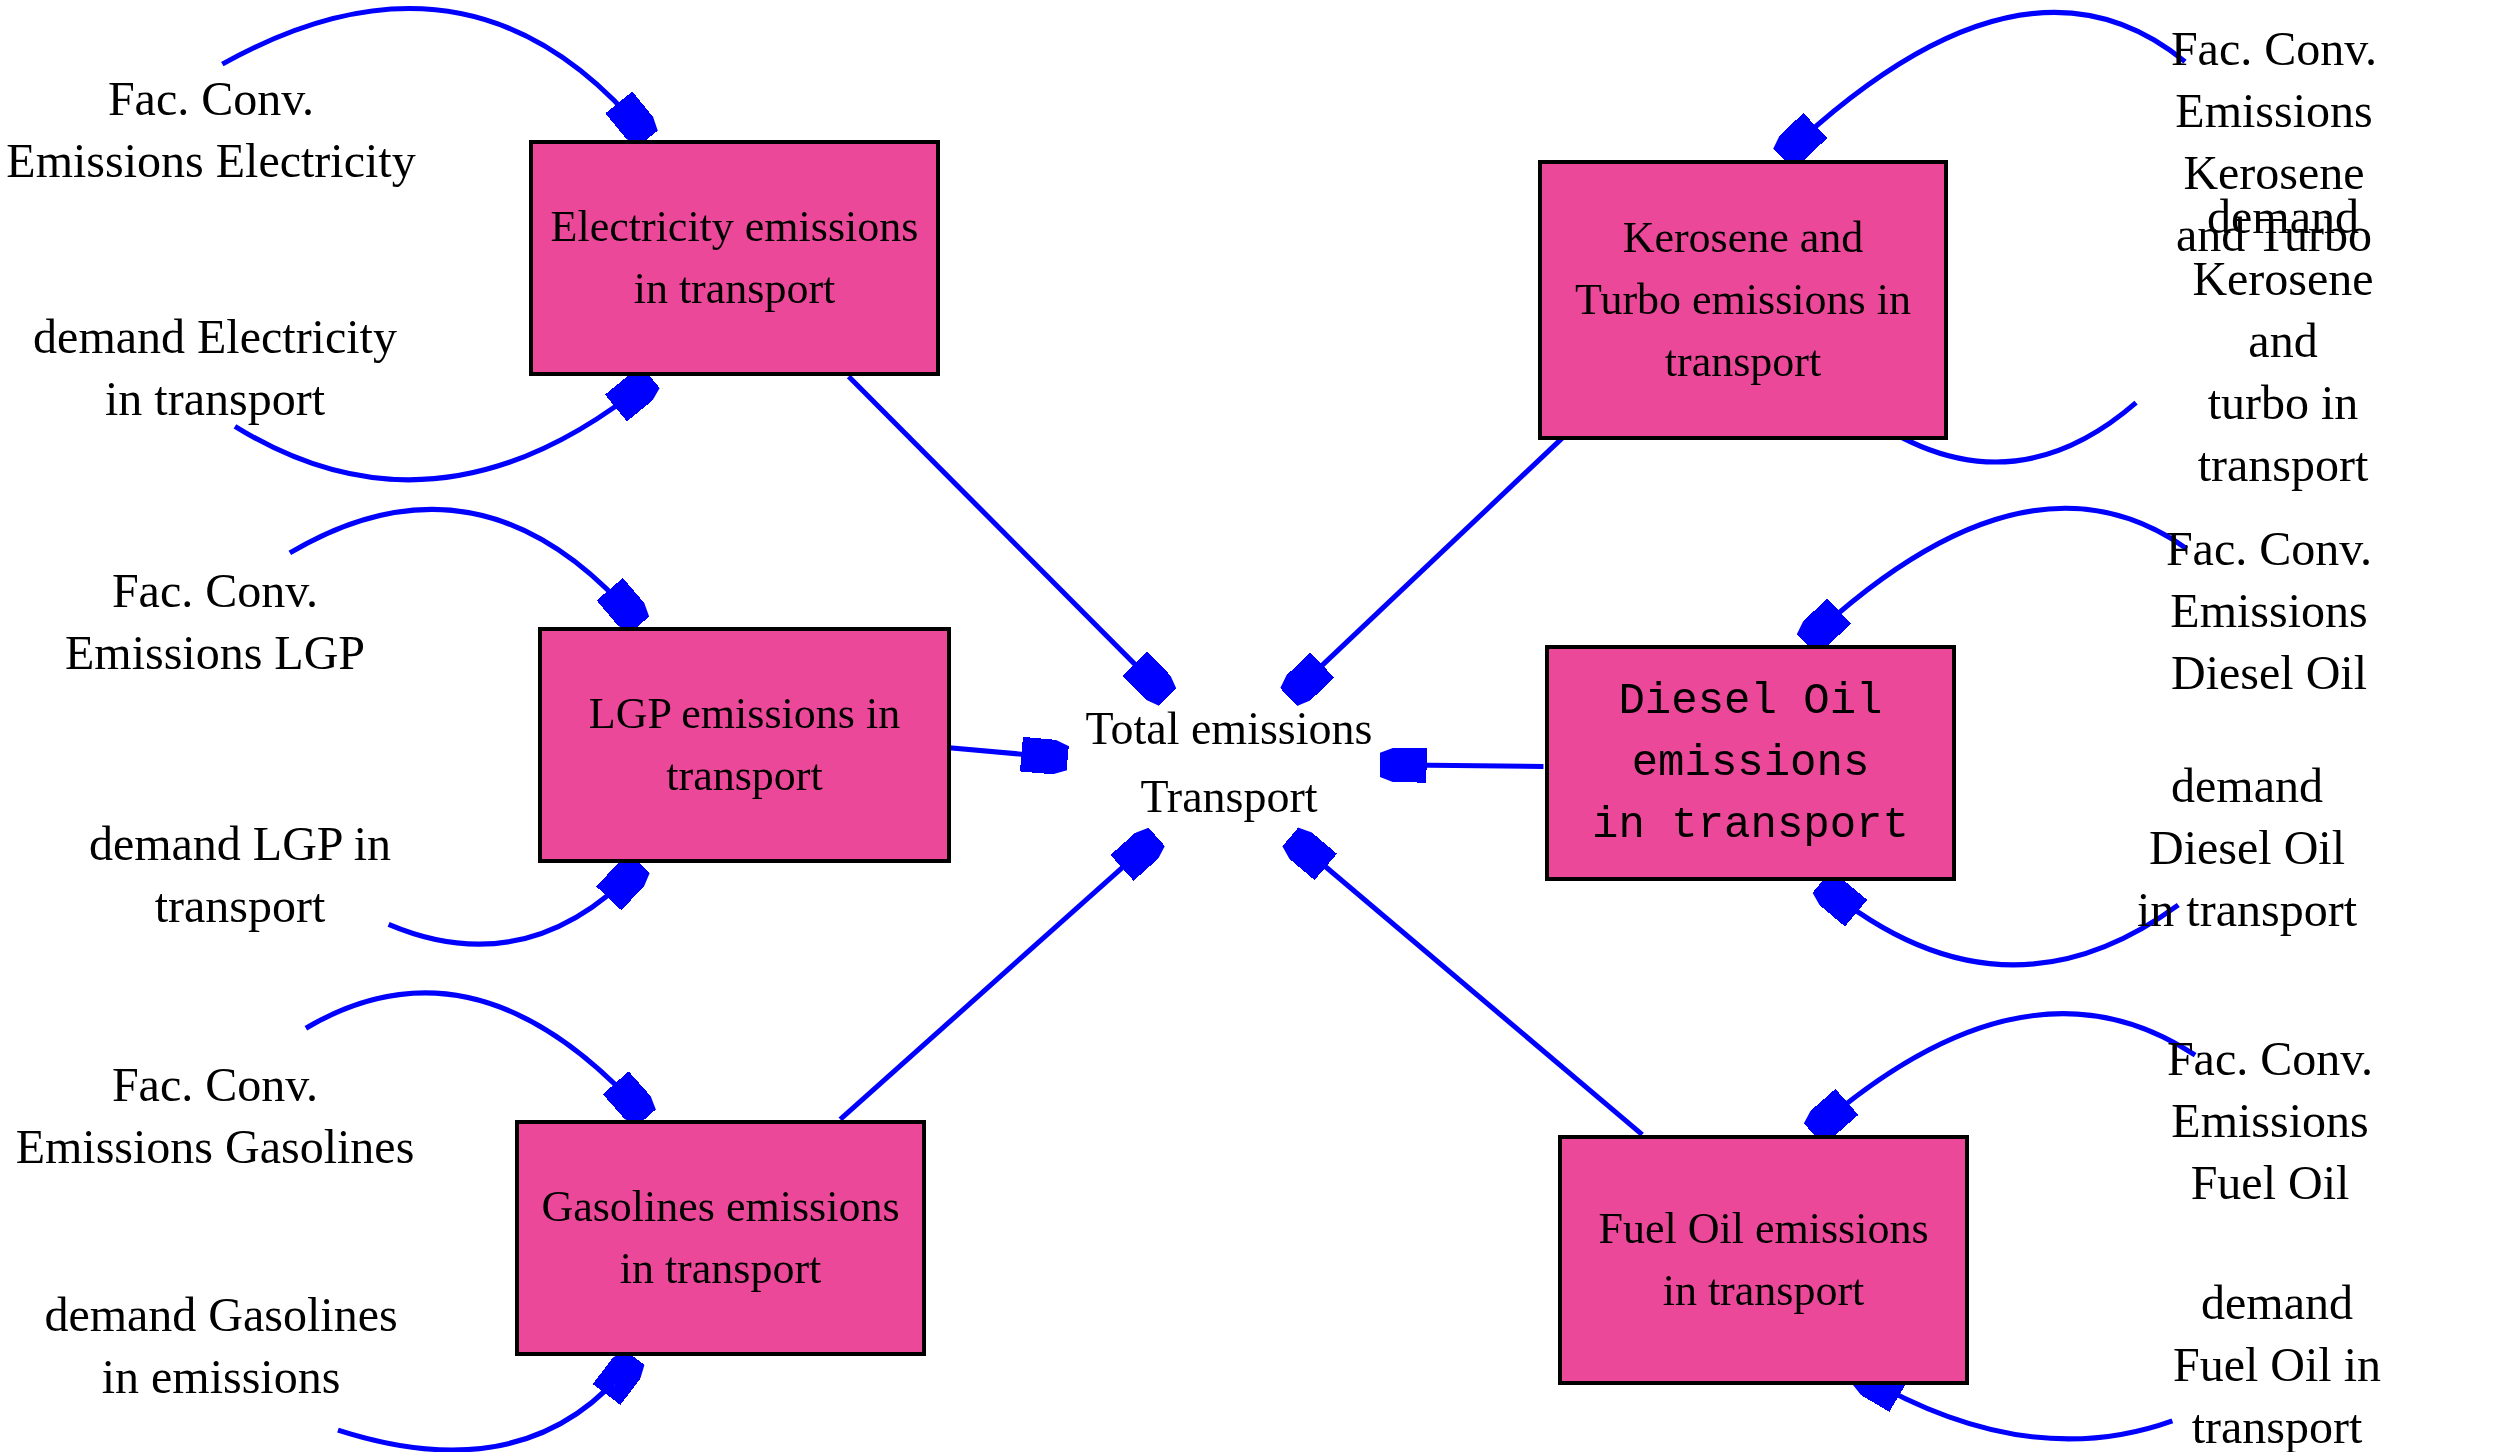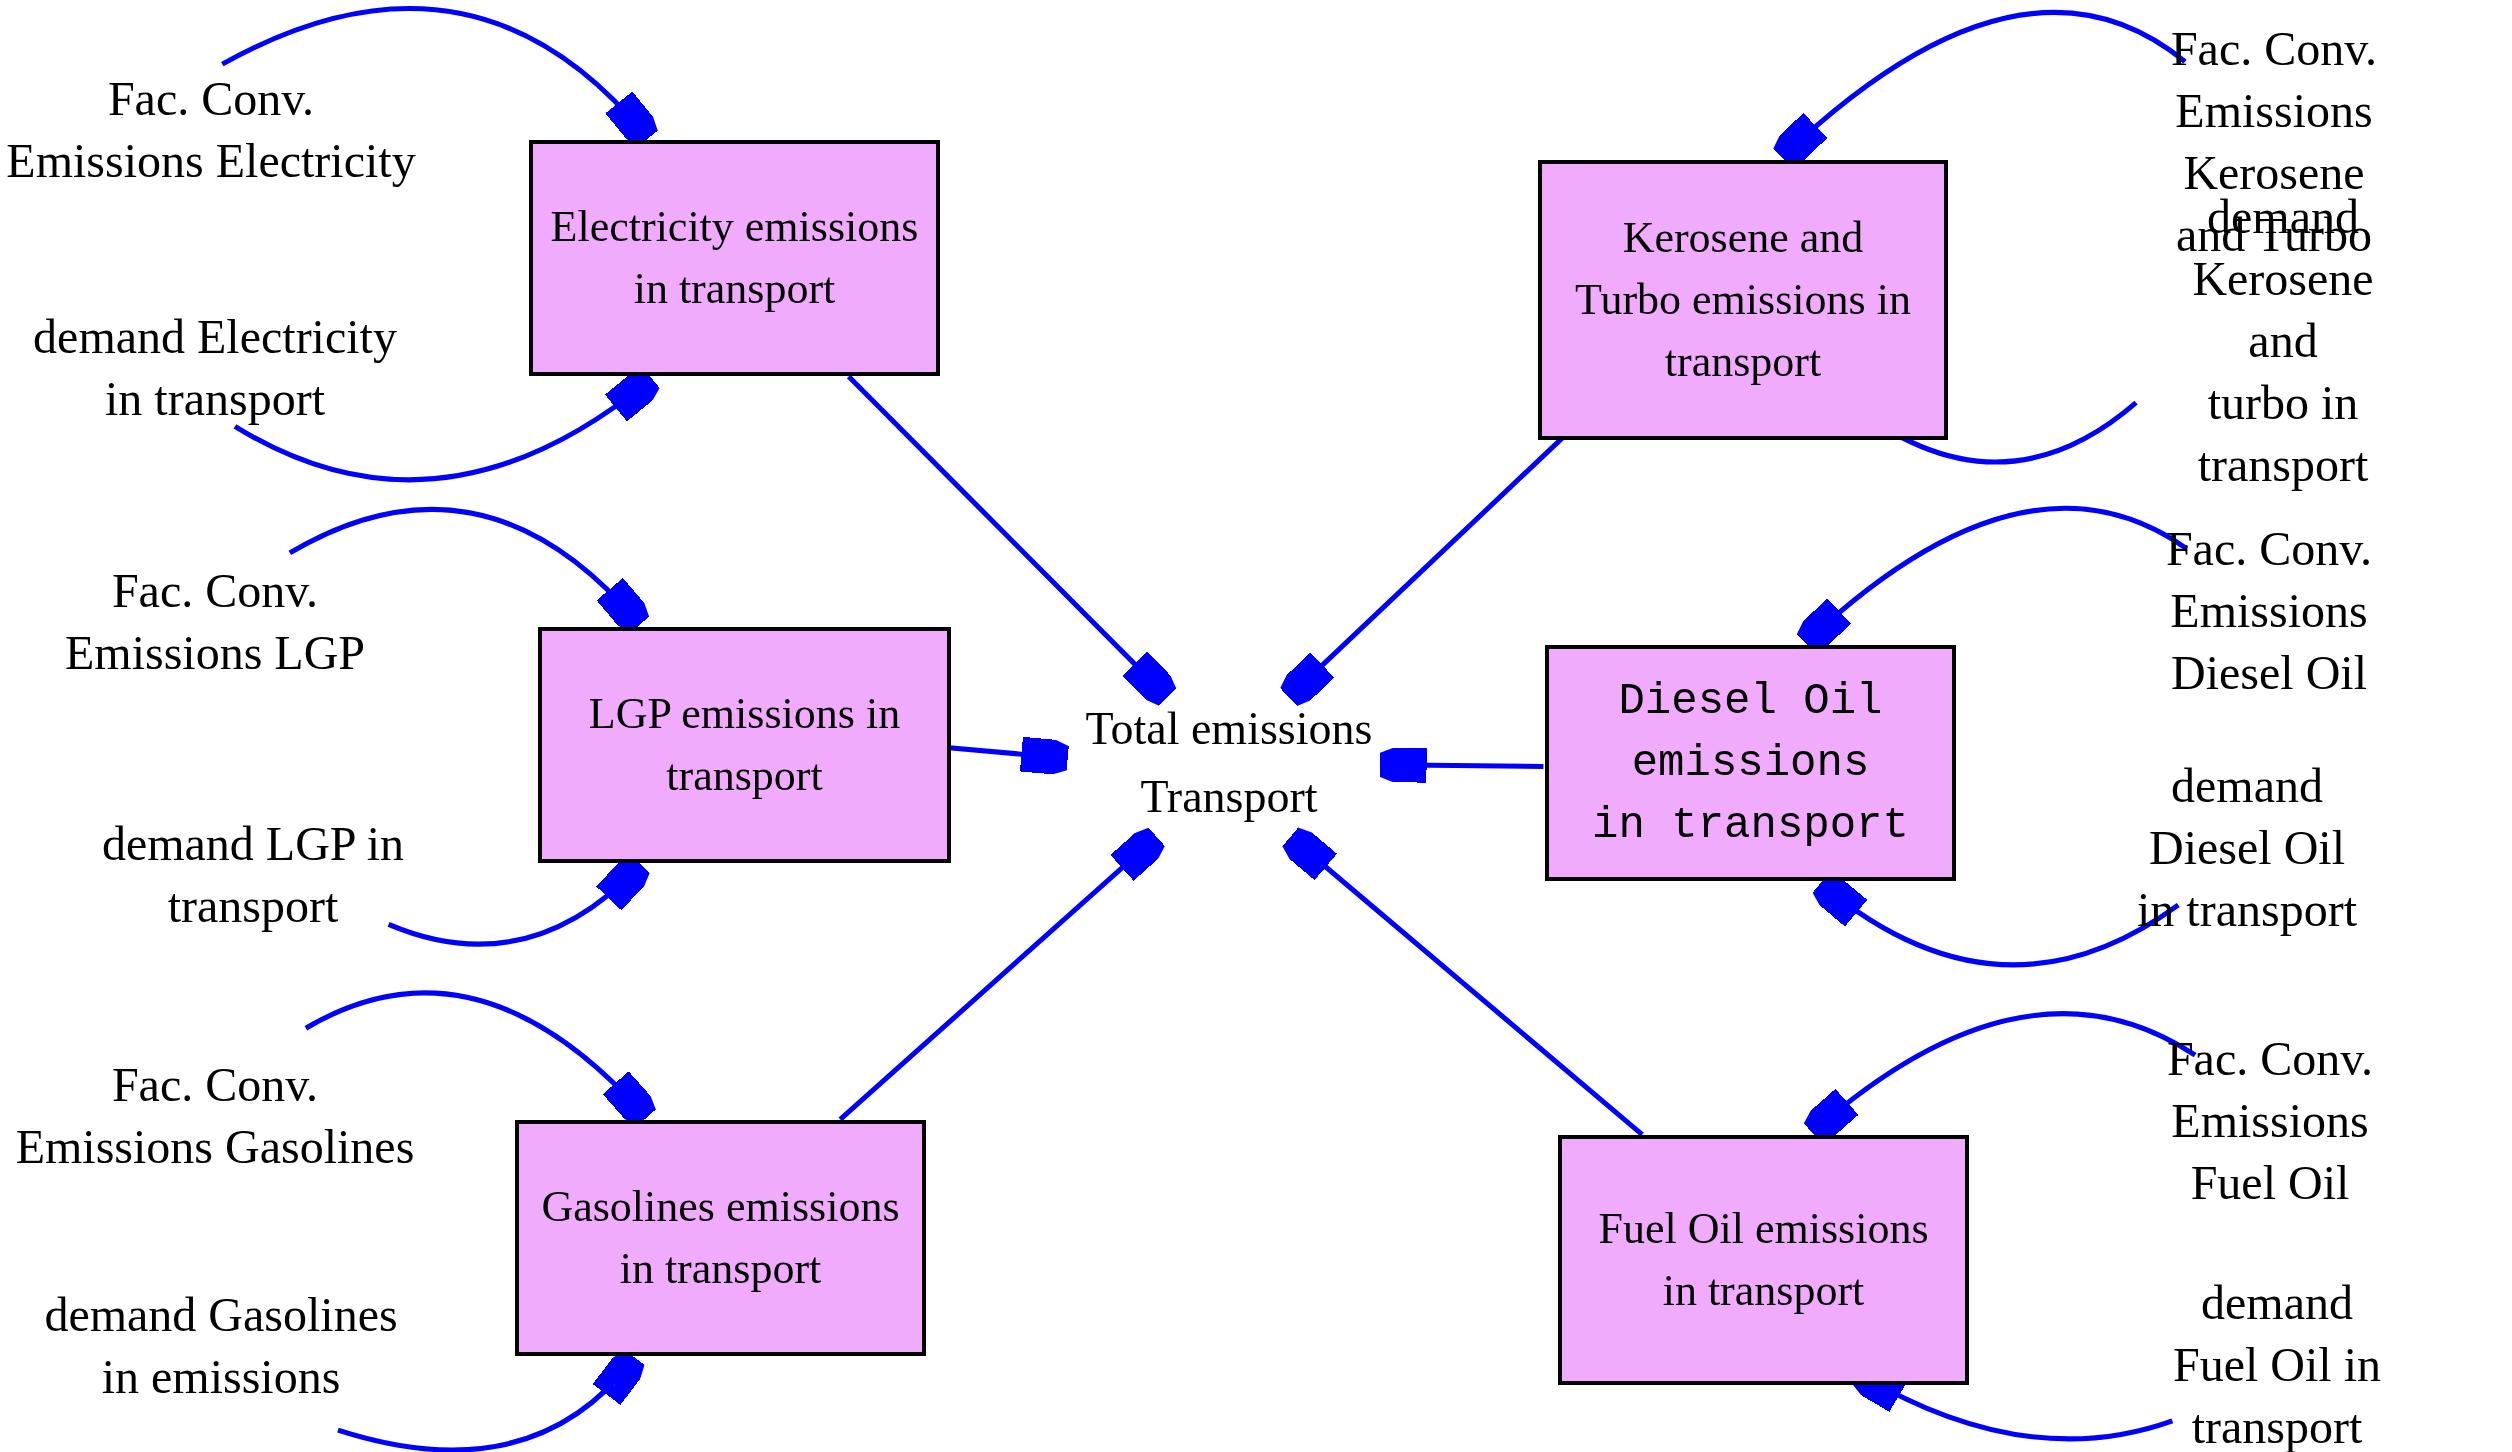--- a/index.html
+++ b/index.html
@@ -6,41 +6,41 @@
   .canvas{
     position:relative;width:2512px;height:1452px;overflow:hidden;
     background:var(--bg,#fff);
     font-family:"Liberation Serif","DejaVu Serif",serif;
     color:var(--txt,#000);
   }
   svg.arrow-layer{position:absolute;left:0;top:0;width:2512px;height:1452px;}
   svg.arrow-layer path{fill:none;stroke:var(--arrow,#0000ff);stroke-width:6;}
   .box{
     position:absolute;box-sizing:border-box;border:4.2px solid var(--border,#000);
-    background:#f0abfc;display:flex;align-items:center;justify-content:center;
+    background:#ec4899;display:flex;align-items:center;justify-content:center;
     text-align:center;white-space:pre-line;
     font-size:44px;line-height:62px;
   }
   .var{
     position:absolute;transform:translate(-50%,-50%);
     text-align:center;white-space:pre-line;
     font-size:48px;line-height:62px;
   }
   
   #box-electricity{left:529px;top:140px;width:411px;height:236px;}
   #box-lgp{left:538px;top:627px;width:413px;height:236px;}
   #box-gasolines{left:515px;top:1120px;width:411px;height:236px;}
   #box-kerosene{left:1538px;top:160px;width:410px;height:280px;}
   #box-diesel{left:1545px;top:645px;width:411px;height:236px;font-family:Liberation Mono, monospace;}
   #box-fueloil{left:1558px;top:1135px;width:411px;height:250px;}
   
   #lbl-fac-electricity{left:211px;top:130px;}
   #lbl-demand-electricity{left:215px;top:368px;}
   #lbl-fac-lgp{left:215px;top:622px;}
-  #lbl-demand-lgp{left:253px;top:875px;}
+  #lbl-demand-lgp{left:240px;top:875px;}
   #lbl-fac-gasolines{left:215px;top:1116px;}
   #lbl-demand-gasolines{left:221px;top:1346px;}
   #lbl-fac-kerosene{left:2274px;top:142px;}
   #lbl-demand-kerosene{left:2283px;top:341px;}
   #lbl-fac-diesel{left:2269px;top:611px;}
   #lbl-demand-diesel{left:2247px;top:848px;}
   #lbl-fac-fueloil{left:2270px;top:1121px;}
   #lbl-demand-fueloil{left:2277px;top:1365px;}
   
   #lbl-total{left:1229px;top:763px;font-size:46px;line-height:68px;}

